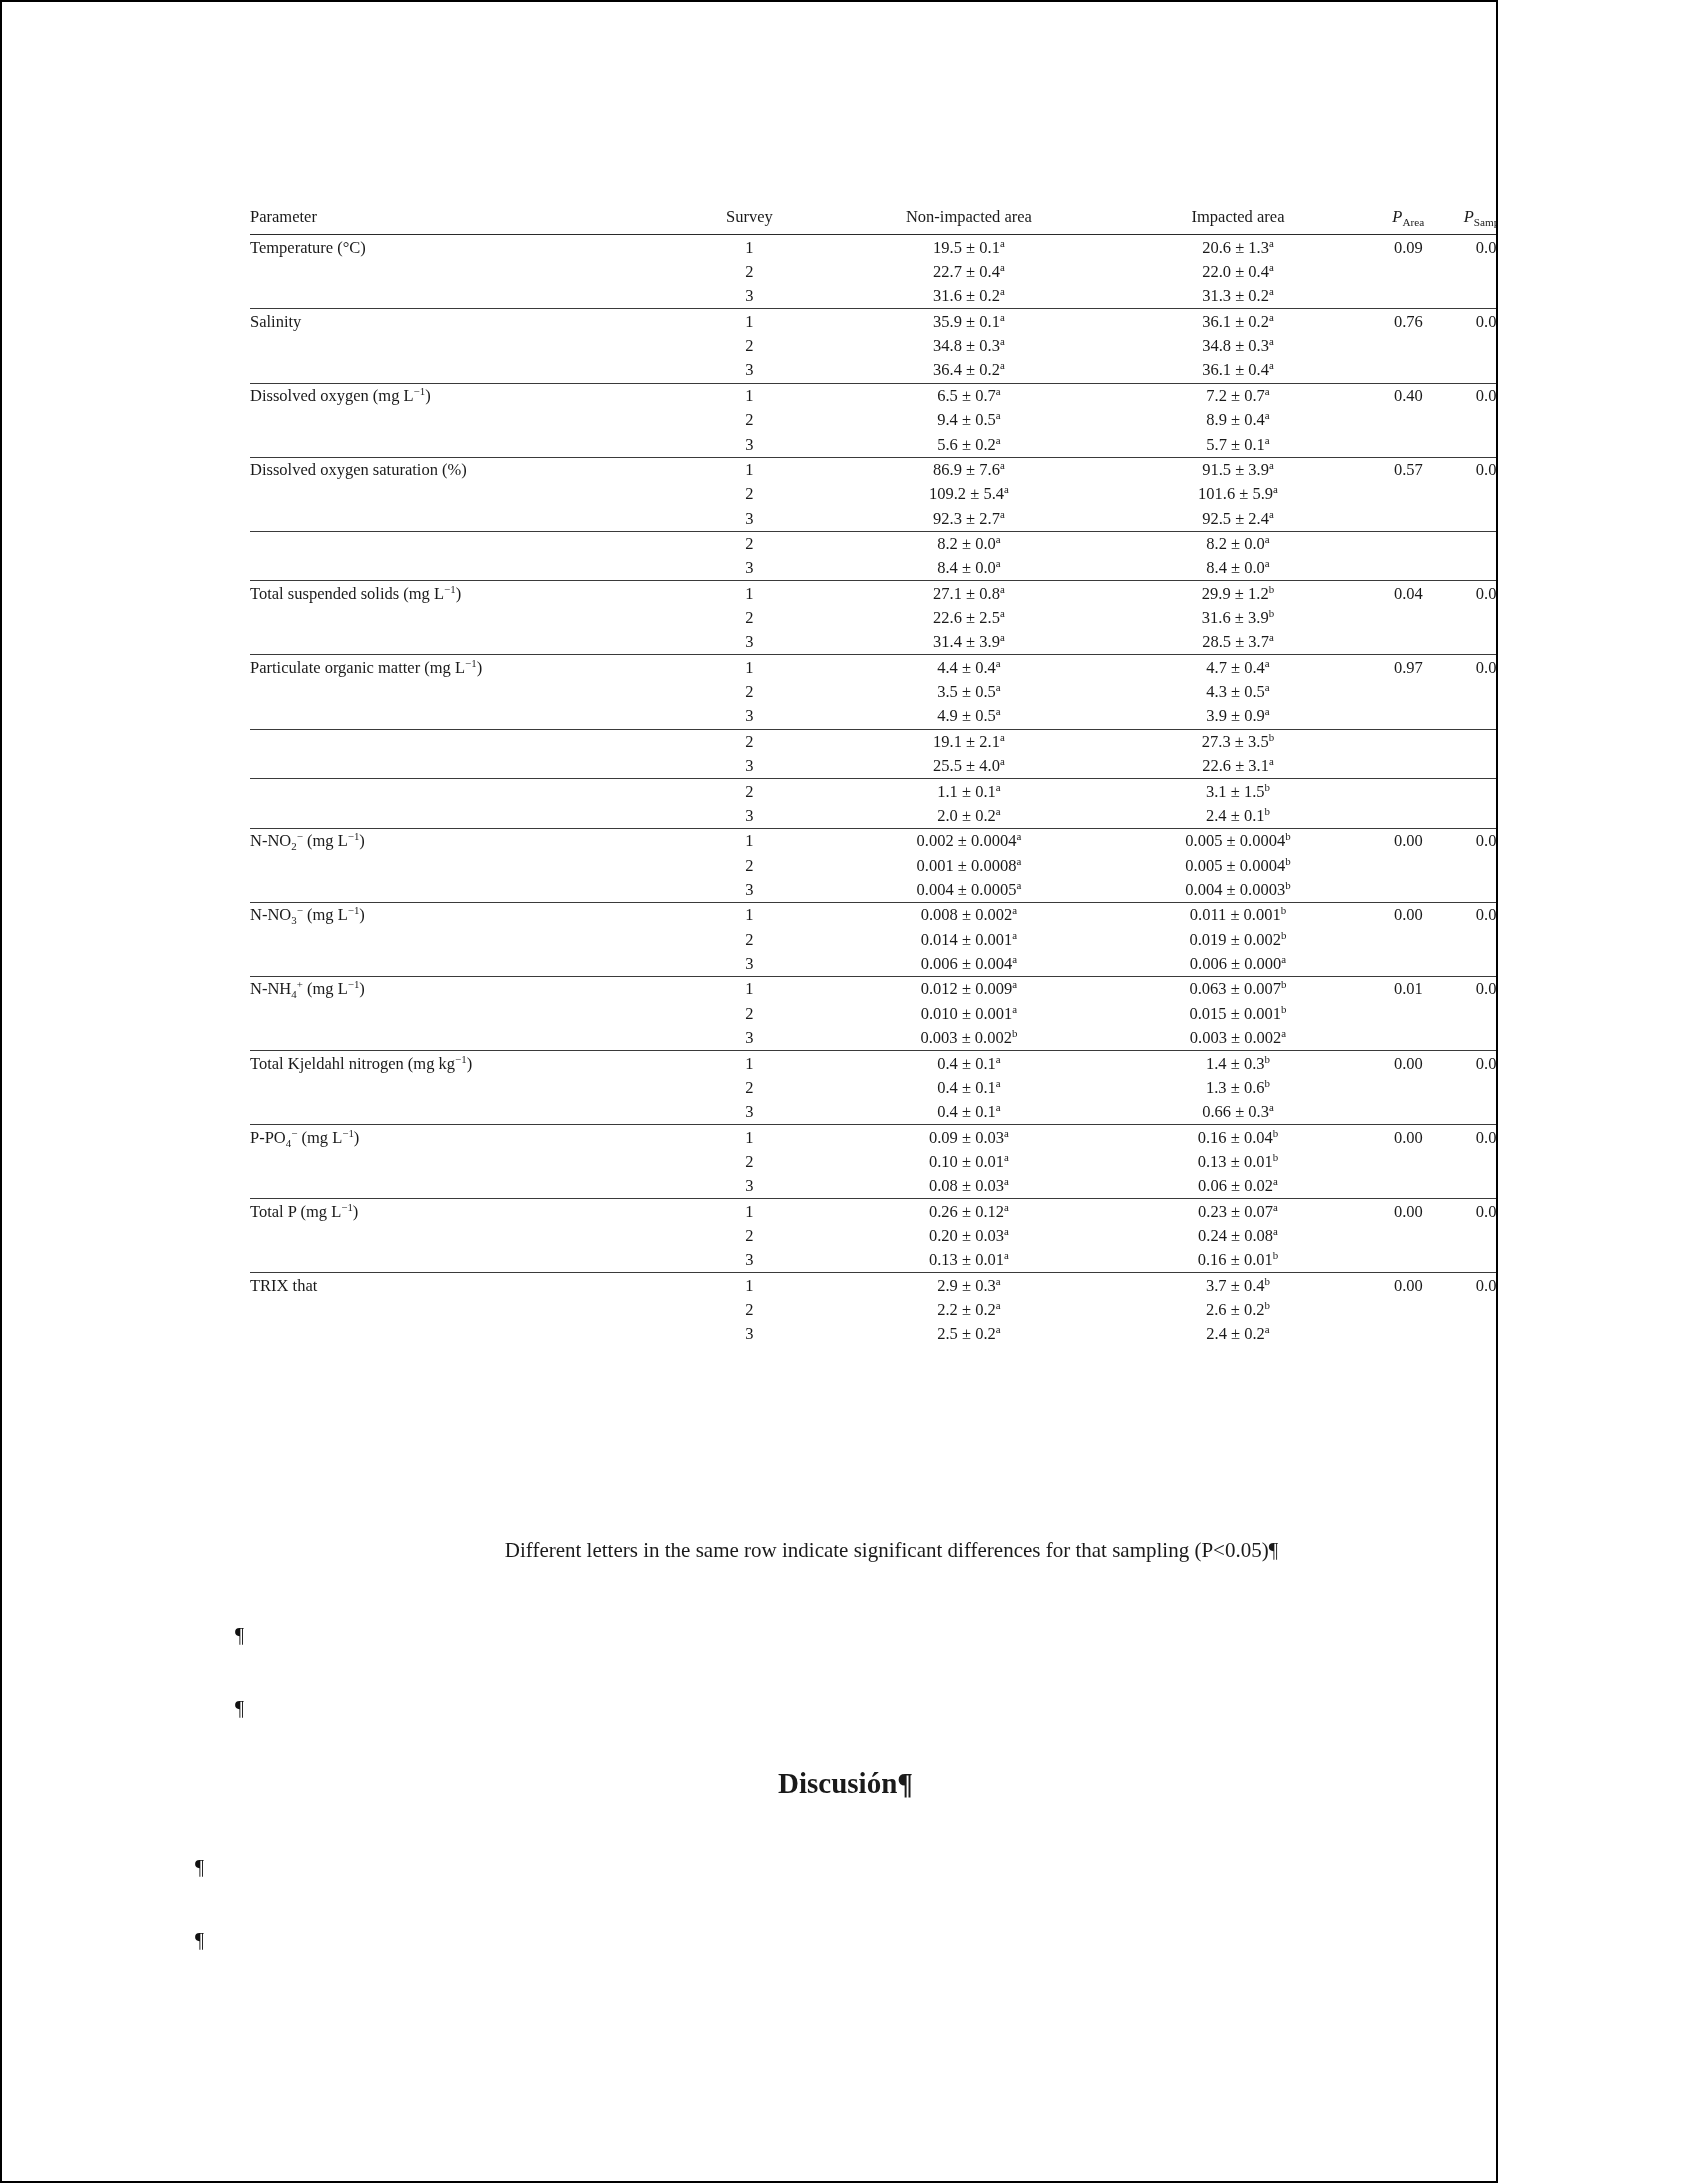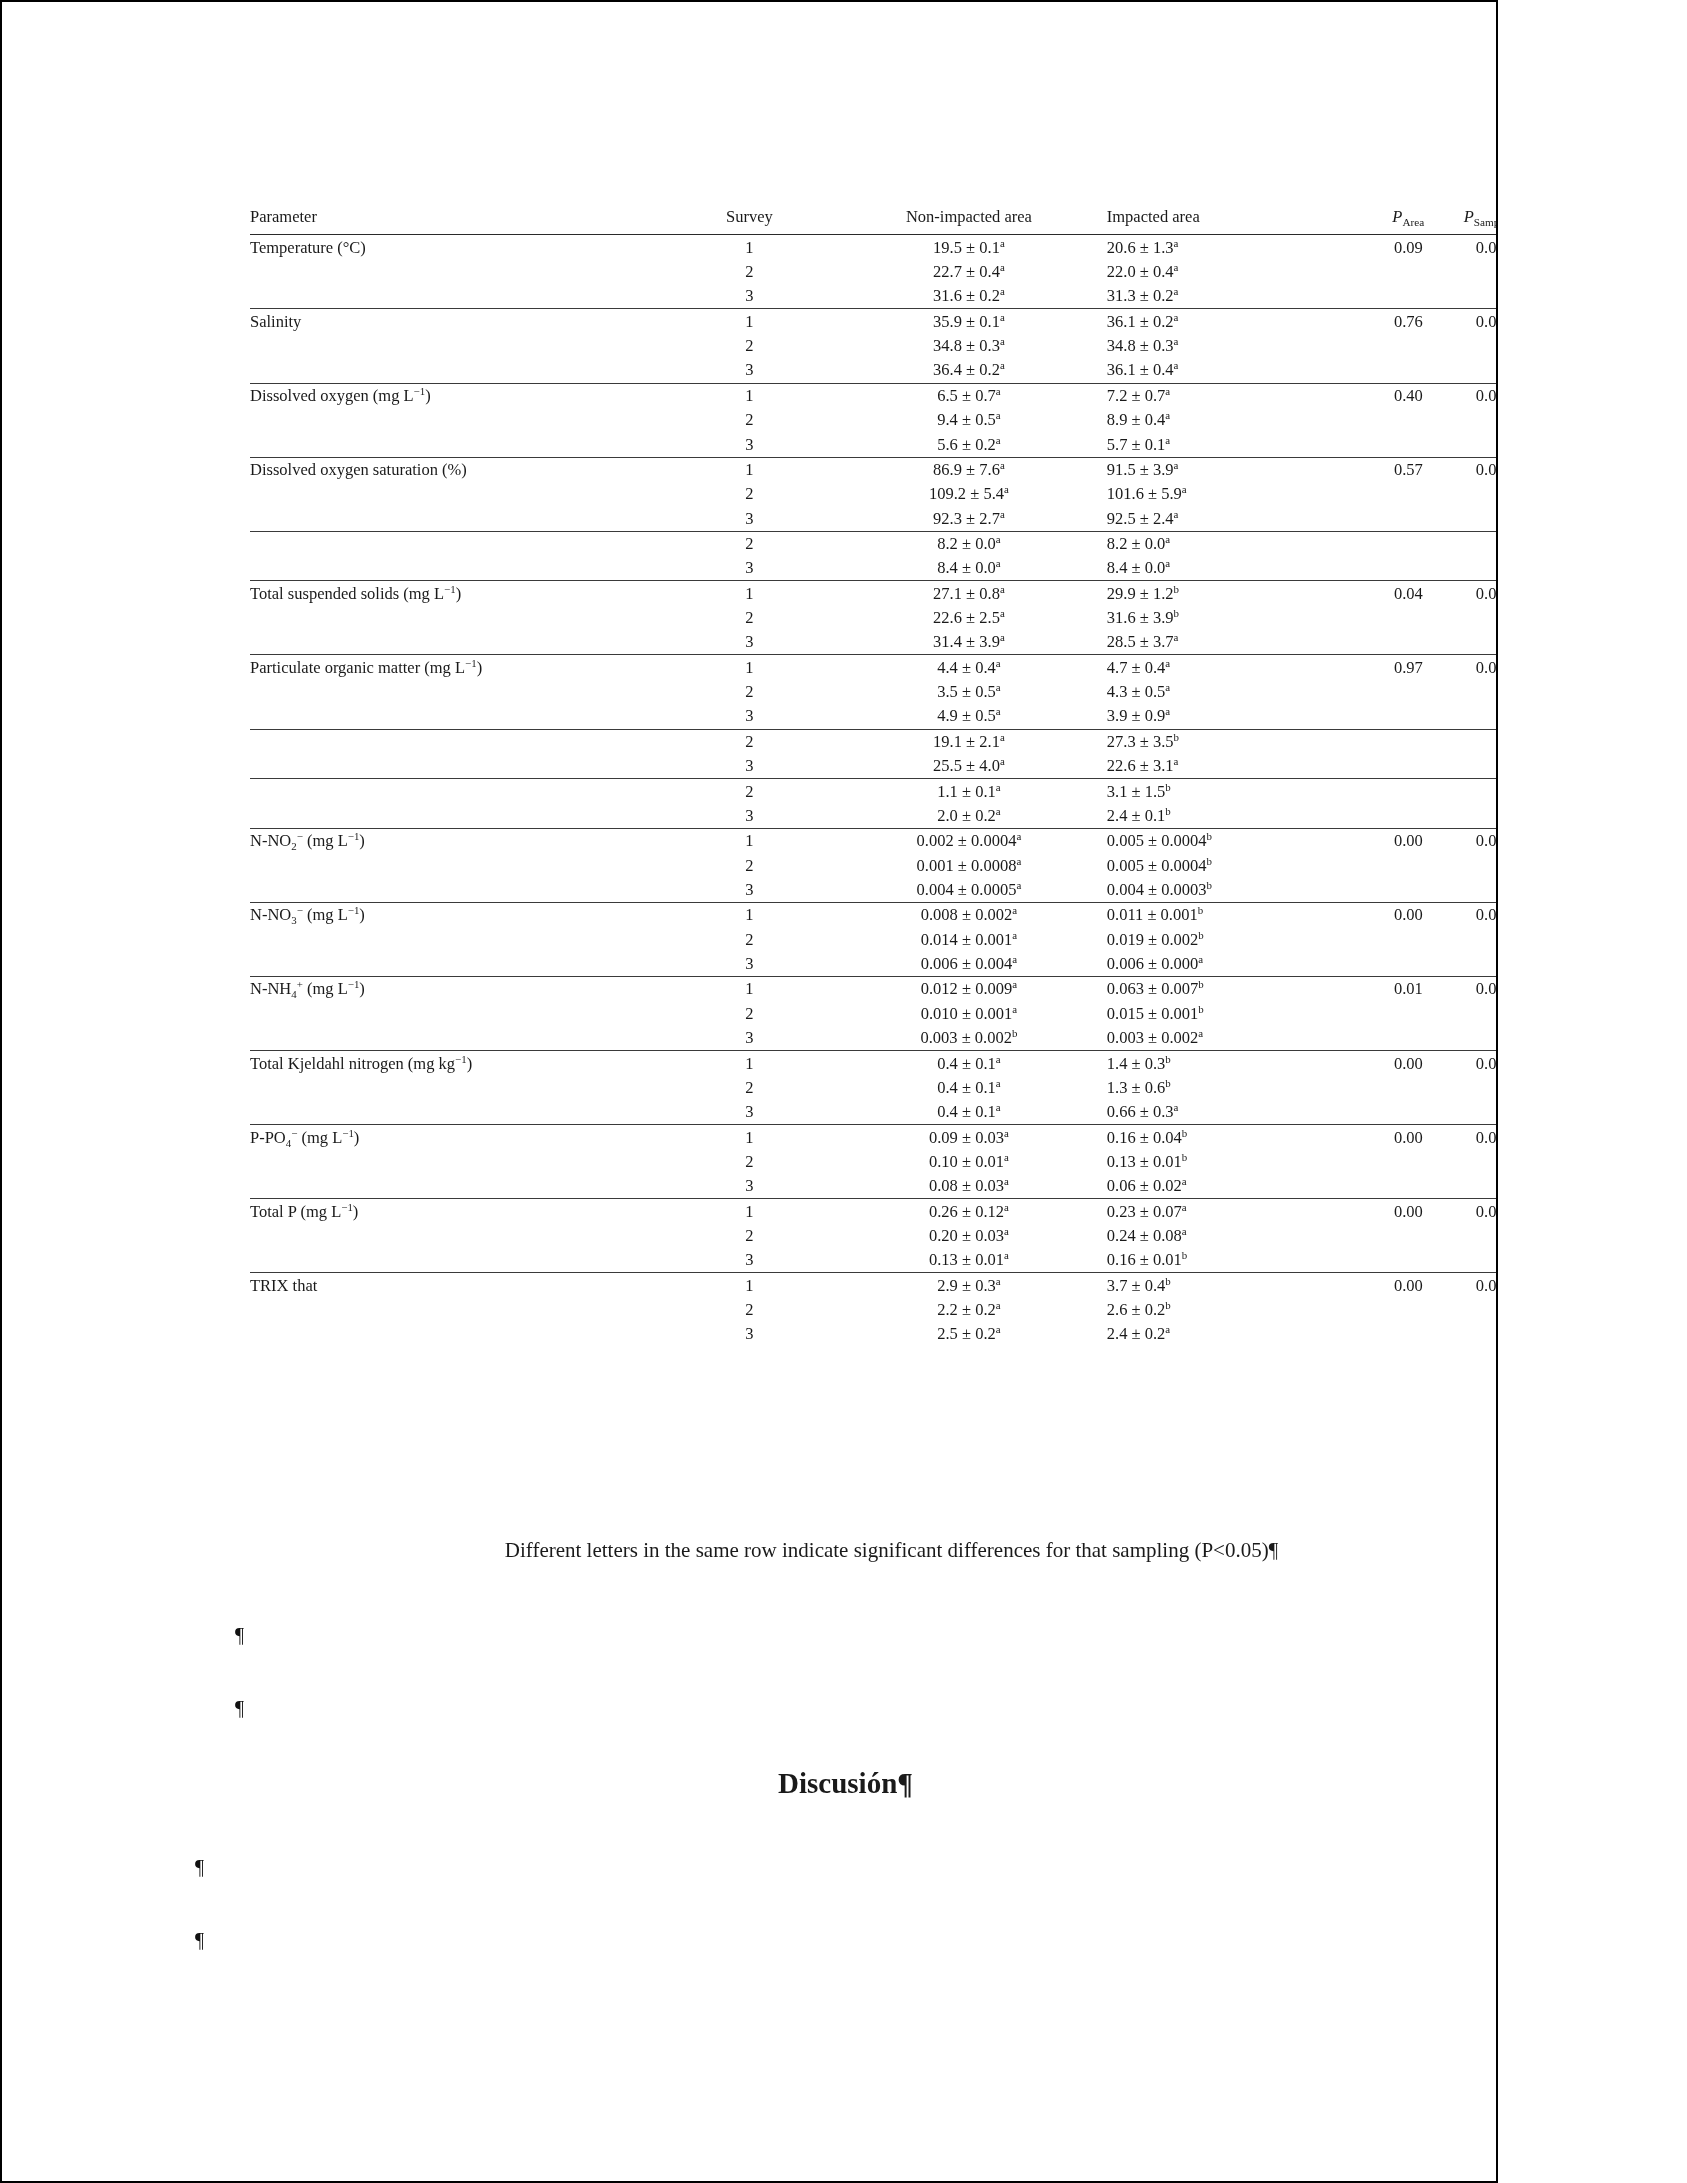--- a/index.html
+++ b/index.html
@@ -34,21 +34,21 @@
   table.datatable td {
     padding: 0;
     vertical-align: top;
     border: 0;
   }
 
   
   .c-param   { width: 423px; text-align: left;   padding-left: 8px; }
   .c-survey  { width: 165px; text-align: center; }
   .c-nonimp  { width: 278px; text-align: center; }
-  .c-imp     { width: 265px; }
+  .c-imp     { width: 265px; text-align: center; }
   .c-parea   { width: 79px; text-align: center; }
   .c-psamp   { width: 86px; text-align: center; }
 
   
   .hdr-rule-top {
     border-top: 2px solid #2a2a2a;
     height: 0;
     font-size: 0;
     line-height: 0;
   }

